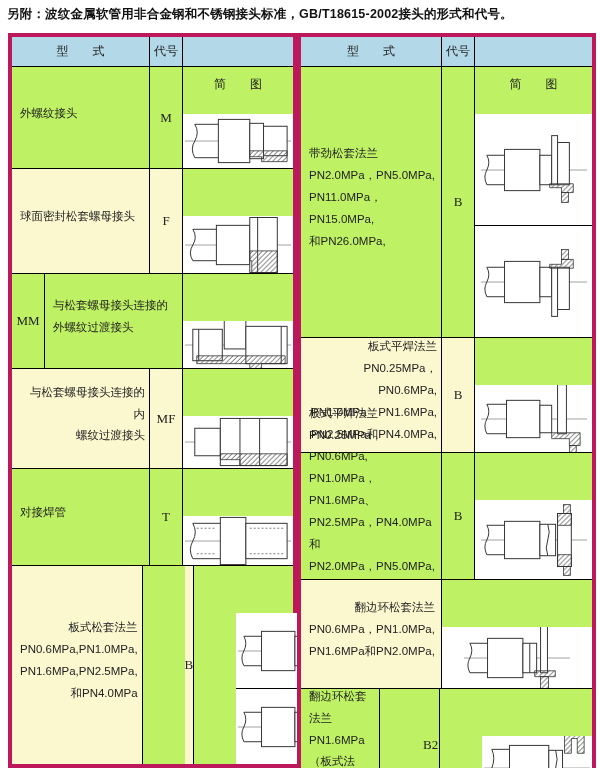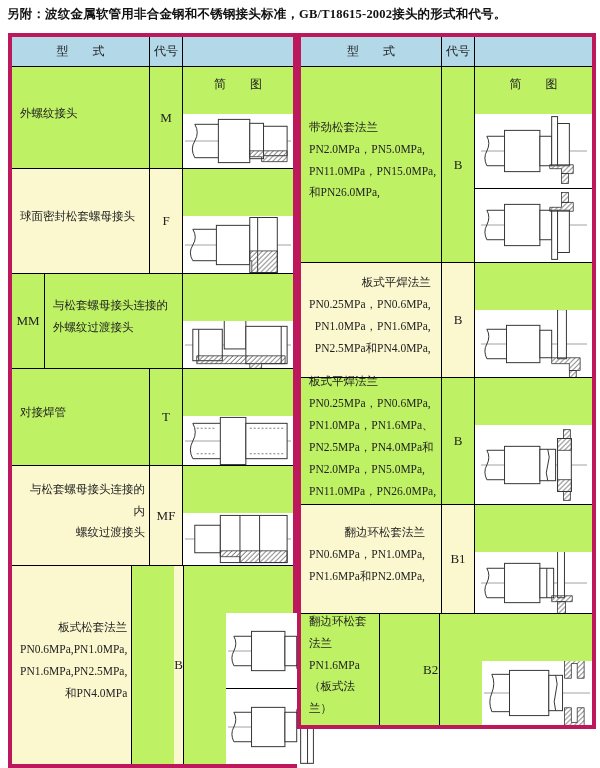--- a/index.html
+++ b/index.html
@@ -3,37 +3,37 @@
 <meta charset="utf-8">
 <style>
   html,body{margin:0;padding:0;}
   body{
     width:600px;height:768px;position:relative;background:#ffffff;
     font-family:"Liberation Sans","DejaVu Sans",sans-serif;color:#111;
     overflow:hidden;
   }
   .page-title{
     position:absolute;left:7px;top:6px;width:586px;
-    font-size:12.5px;font-weight:bold;color:#111;letter-spacing:0.2px;font-family:Liberation Serif, serif;
+    font-size:12.5px;font-weight:bold;color:#111;letter-spacing:0.2px;
   }
   .tbl{
     position:absolute;top:33px;border:4px solid #be185d;background:#bef264;
     display:flex;flex-direction:column;
   }
   .tbl-left{left:8px;width:281px;}
   .tbl-right{left:297px;width:291px;}
   .row{display:flex;border-bottom:1px solid #000;box-sizing:border-box;}
   .row:last-child{border-bottom:none;gap:42px;}
   .hdr{background:#b3d8e8;}
   .cell{box-sizing:border-box;}
   .c-type{
     width:138px;border-right:1px solid #000;
     display:flex;align-items:center;
     padding:4px 4px 12px 8px;
-    font-family:Liberation Serif, serif;
+    font-family:Liberation Sans, sans-serif;
     font-size:11.5px;line-height:1.9;white-space:pre-line;color:#222;
   }
   .tbl-right .c-type{width:141px;}
   .c-code{
     width:33px;border-right:1px solid #000;
     display:flex;align-items:center;justify-content:center;
     font-family:"Liberation Serif","DejaVu Serif",serif;
     font-size:13px;color:#222;
   }
   .c-diag{flex:1;display:flex;flex-direction:column;background:#fff;margin-top:47px;}
@@ -118,52 +118,52 @@
         <line class="ln" x1="16" y1="27" x2="16" y2="59"></line>
         <rect class="bx" x="42" y="17" width="22" height="30"></rect>
         <rect class="bx" x="64" y="24" width="42" height="38"></rect>
         <line class="ln" x1="100" y1="24" x2="100" y2="62"></line>
         <polygon class="ht" points="14,54 104,54 104,62 80,62 80,71 68,71 68,62 14,62"></polygon>
       </svg>
     </div>
       </div>
   </div>
 
+  <div class="row" style="height:100px">
+    <div class="cell c-type hl">与松套螺母接头连接的内
+螺纹过渡接头</div>
+    <div class="cell c-code hl">MF</div>
+    <div class="cell c-diag">
+        <div class="half">
+      <svg width="110" height="86" viewBox="0 0 112 86">
+        <line class="cl" x1="2" y1="43" x2="110" y2="43"></line>
+        <rect class="bx" x="12" y="29" width="26" height="28"></rect>
+        <rect class="bx" x="38" y="19" width="68" height="48"></rect>
+        <line class="ln" x1="58" y1="19" x2="58" y2="67"></line>
+        <line class="ln" x1="78" y1="19" x2="78" y2="67"></line>
+        <polygon class="ht" points="38,55 106,55 106,67 58,67 58,61 38,61"></polygon>
+      </svg>
+    </div>
+      </div>
+  </div>
+
   <div class="row" style="height:97px">
     <div class="cell c-type">对接焊管</div>
     <div class="cell c-code">T</div>
     <div class="cell c-diag">
         <div class="half">
       <svg width="110" height="86" viewBox="0 0 112 86">
         <line class="cl" x1="2" y1="43" x2="110" y2="43"></line>
         <path class="ln" d="M10,25 q5,9 0,18 q-5,9 0,18 M10,25 H38 M10,61 H38"></path>
         <line class="dsh" x1="14" y1="30" x2="34" y2="30"></line>
         <line class="dsh" x1="14" y1="56" x2="34" y2="56"></line>
         <rect class="bx" x="38" y="19" width="26" height="48"></rect>
         <rect class="bx" x="64" y="25" width="42" height="36"></rect>
         <line class="dsh" x1="68" y1="30" x2="102" y2="30"></line>
         <line class="dsh" x1="68" y1="56" x2="102" y2="56"></line>
-      </svg>
-    </div>
-      </div>
-  </div>
-
-  <div class="row" style="height:100px">
-    <div class="cell c-type hl">与松套螺母接头连接的内
-螺纹过渡接头</div>
-    <div class="cell c-code hl">MF</div>
-    <div class="cell c-diag">
-        <div class="half">
-      <svg width="110" height="86" viewBox="0 0 112 86">
-        <line class="cl" x1="2" y1="43" x2="110" y2="43"></line>
-        <rect class="bx" x="12" y="29" width="26" height="28"></rect>
-        <rect class="bx" x="38" y="19" width="68" height="48"></rect>
-        <line class="ln" x1="58" y1="19" x2="58" y2="67"></line>
-        <line class="ln" x1="78" y1="19" x2="78" y2="67"></line>
-        <polygon class="ht" points="38,55 106,55 106,67 58,67 58,61 38,61"></polygon>
       </svg>
     </div>
       </div>
   </div>
 
   <div class="row" style="height:198px">
     <div class="cell c-type hl">板式松套法兰
 PN0.6MPa,PN1.0MPa,
 PN1.6MPa,PN2.5MPa,
 和PN4.0MPa</div>
@@ -199,21 +199,21 @@
   </div>
 </div>
 
 <div class="tbl tbl-right">
   <div class="row hdr" style="height:30px">
     <div class="cell c-type">型　　式</div>
     <div class="cell c-code">代号</div>
     <div class="cell c-diag">简　　图</div>
   </div>
 
-  <div class="row" style="height:196px">
+  <div class="row" style="height:271px">
     <div class="cell c-type">带劲松套法兰
 PN2.0MPa，PN5.0MPa,
 PN11.0MPa，PN15.0MPa,
 和PN26.0MPa,</div>
     <div class="cell c-code">B</div>
     <div class="cell c-diag">
       <div class="half">
         <svg width="110" height="86" viewBox="0 0 112 86">
           <line class="cl" x1="2" y1="43" x2="110" y2="43"></line>
           <path class="ln" d="M8,28 q4,7 0,15 q-4,7 0,15 M8,28 H26 M8,58 H26"></path>
@@ -284,21 +284,20 @@
         <rect class="ht" x="86" y="70" width="7" height="9"></rect>
       </svg>
     </div>
       </div>
   </div>
 
   <div class="row" style="height:109px">
     <div class="cell c-type hl">翻边环松套法兰
 PN0.6MPa，PN1.0MPa,
 PN1.6MPa和PN2.0MPa,</div>
-    <div class="cell c-code hl">B1</div>
     <div class="cell c-diag">
         <div class="half">
       <svg width="110" height="86" viewBox="0 0 112 86">
         <line class="cl" x1="2" y1="43" x2="110" y2="43"></line>
         <path class="ln" d="M8,28 q4,7 0,15 q-4,7 0,15 M8,28 H26 M8,58 H26"></path>
         <rect class="bx" x="26" y="23" width="36" height="40"></rect>
         <rect class="bx" x="62" y="28" width="14" height="30"></rect>
         <line class="ln" x1="69" y1="28" x2="69" y2="58"></line>
         <rect class="bx" x="80" y="9" width="7" height="49"></rect>
         <polygon class="ht" points="74,56 95,56 95,62 74,62"></polygon>

